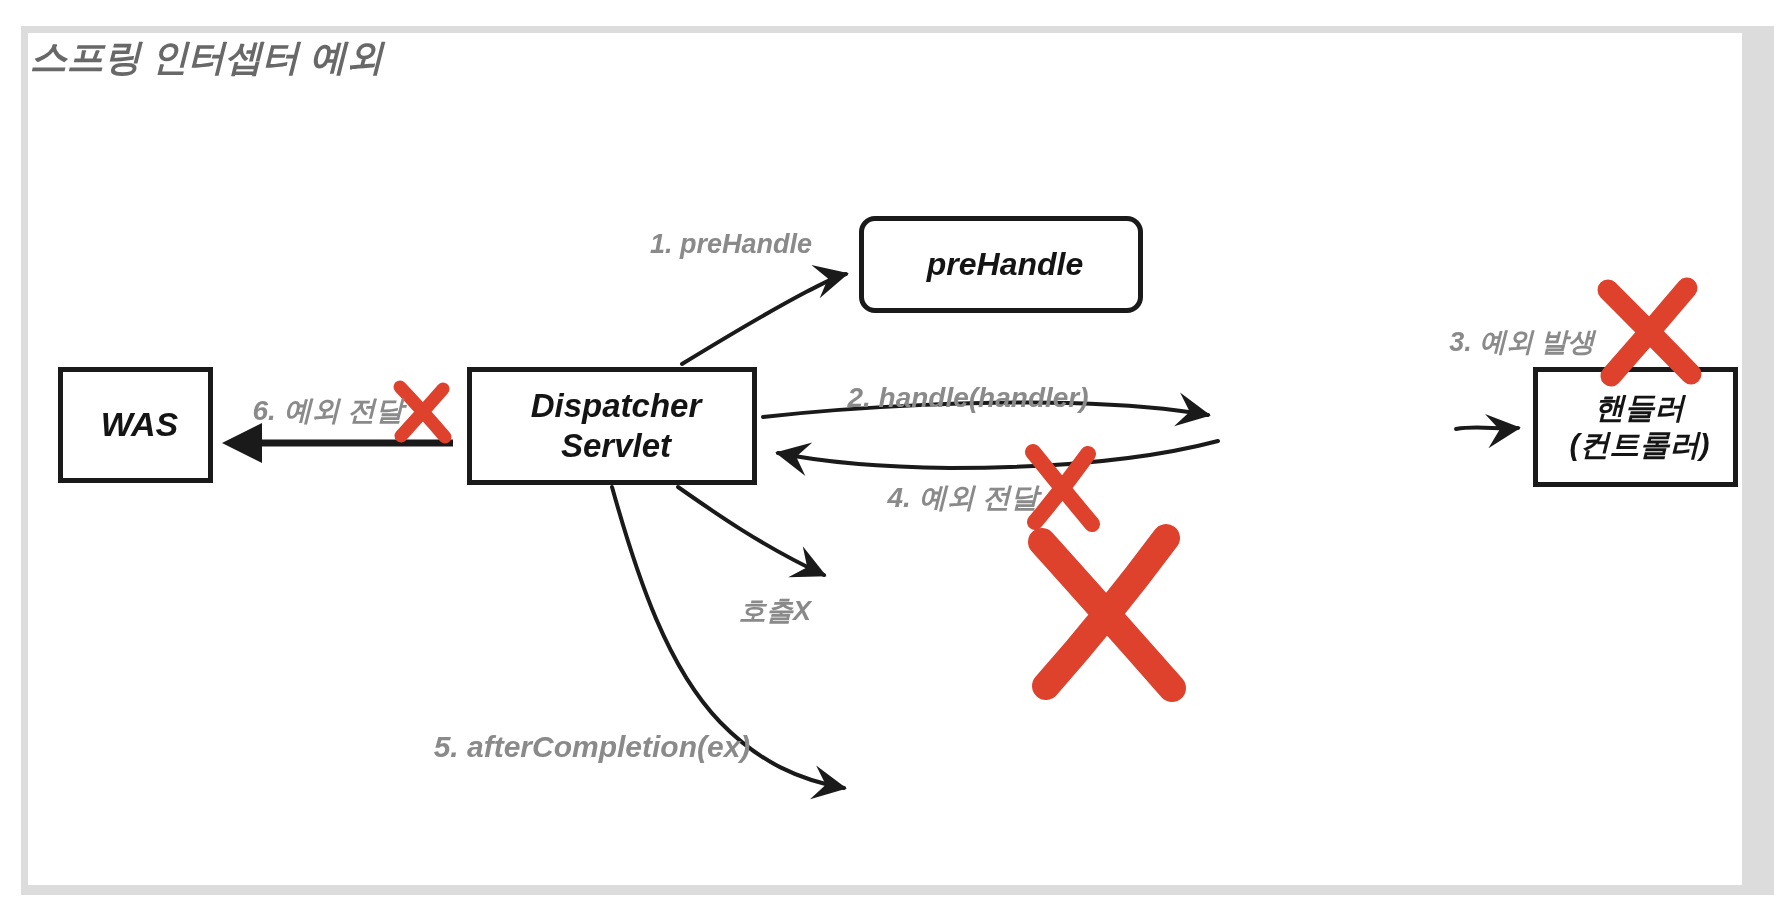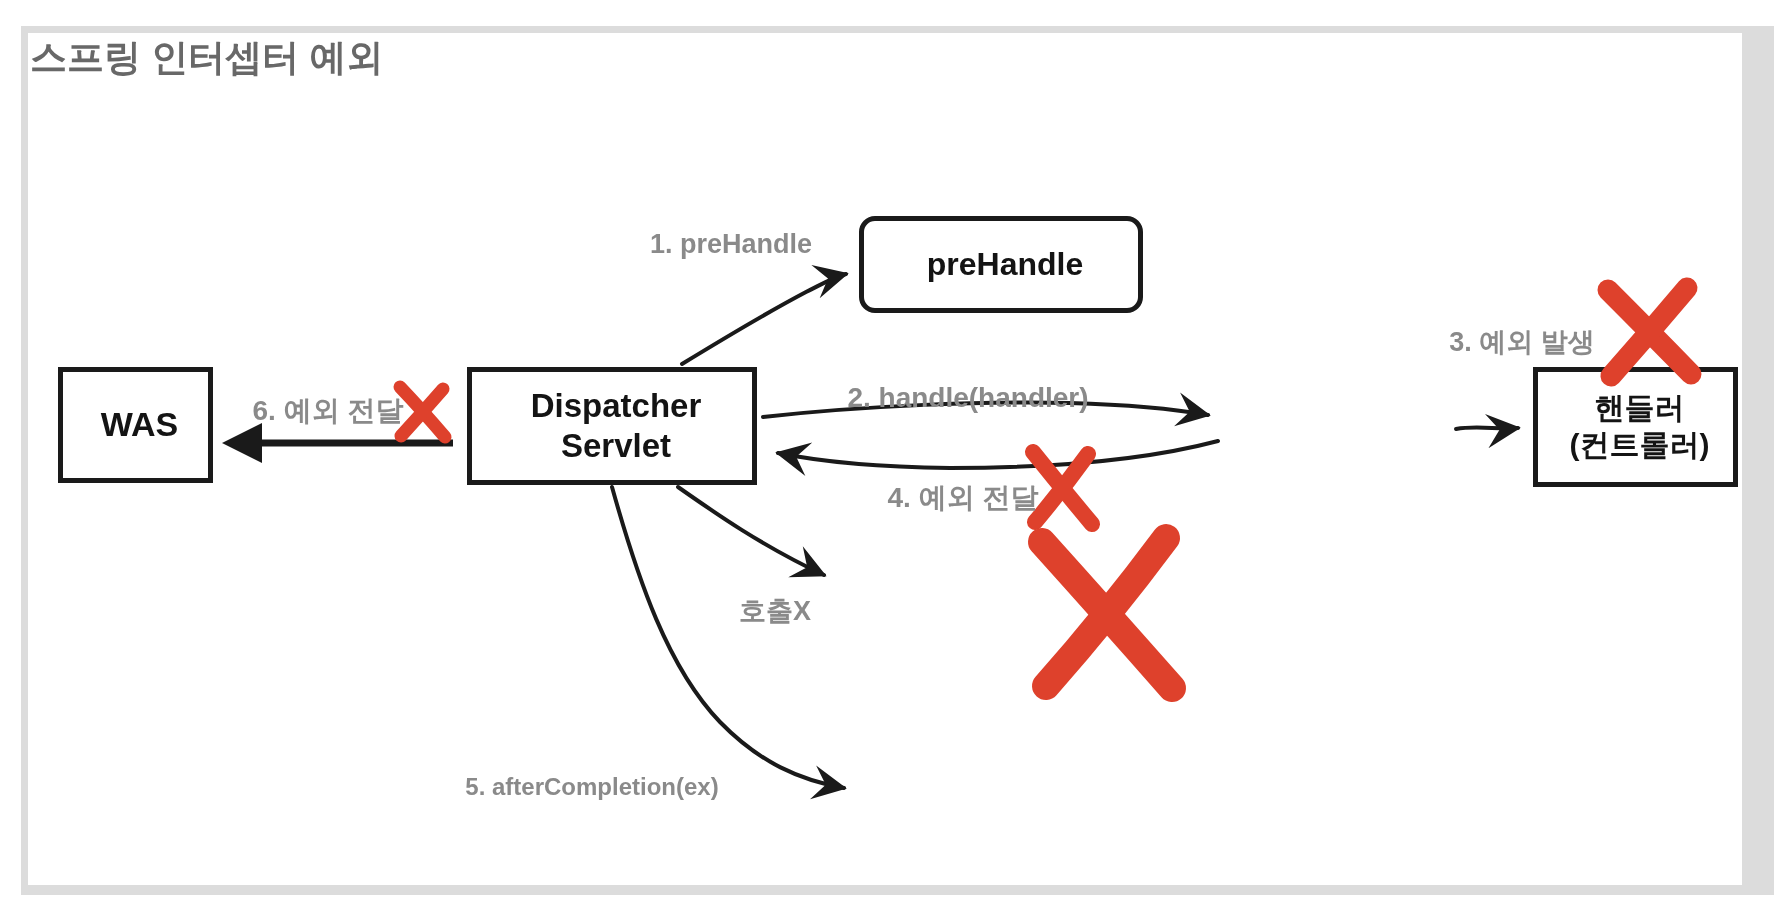--- a/index.html
+++ b/index.html
@@ -11,20 +11,21 @@
     --box-border:#1a1a1a;
     --box-text:#141414;
     --background:#ffffff;
   }
   *{margin:0;padding:0;box-sizing:border-box;}
   html,body{background:var(--background);}
   body{font-family:"Liberation Sans","DejaVu Sans",sans-serif;}
   .stage{
     position:relative;width:1774px;height:906px;background:var(--background);
     overflow:hidden;
+    font-style:italic;
   }
   .panel{
     position:absolute;left:21px;top:26px;width:1753px;height:869px;
     border-style:solid;border-color:var(--frame-gray);
     border-width:7px 32px 10px 7px;background:var(--background);
   }
   .diagram-title{
     position:absolute;left:30px;top:33px;
     font-size:37px;font-weight:bold;color:var(--title-gray);
     letter-spacing:0px;white-space:nowrap;
@@ -113,17 +114,17 @@
     <g>
       <path class="xmark" style="stroke-width:28px" d="M 1042 542 Q 1105 612 1172 688"></path>
       <path class="xmark" style="stroke-width:28px" d="M 1166 538 Q 1108 616 1046 686"></path>
     </g>
   </svg>
 
   <div class="edge-label" style="left:731px;top:244px;font-size:27px;">1. preHandle</div>
   <div class="edge-label" style="left:968px;top:384px;font-size:28px;margin-top:14px;">2. handle(handler)</div>
   <div class="edge-label" style="left:1522px;top:342px;font-size:27px;">3. 예외 발생</div>
   <div class="edge-label" style="left:963px;top:498px;font-size:28px;">4. 예외 전달</div>
-  <div class="edge-label" style="left:592px;top:747px;font-size:24px;margin-top:40px;">5. afterCompletion(ex)</div>
+  <div class="edge-label" style="left:592px;top:747px;font-size:30px;">5. afterCompletion(ex)</div>
   <div class="edge-label" style="left:328px;top:411px;font-size:28px;">6. 예외 전달</div>
   <div class="edge-label" style="left:775px;top:611px;font-size:27px;">호출X</div>
 
 </div>
 
 </body></html>

